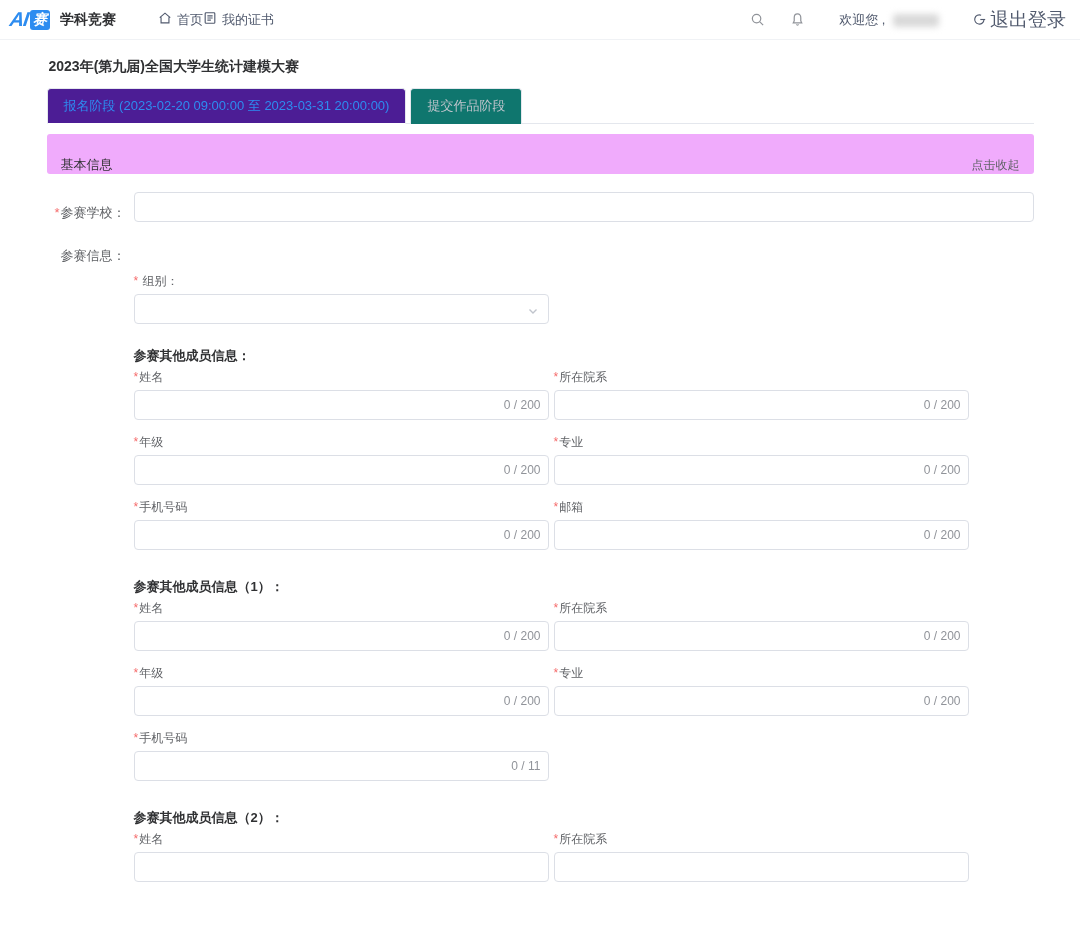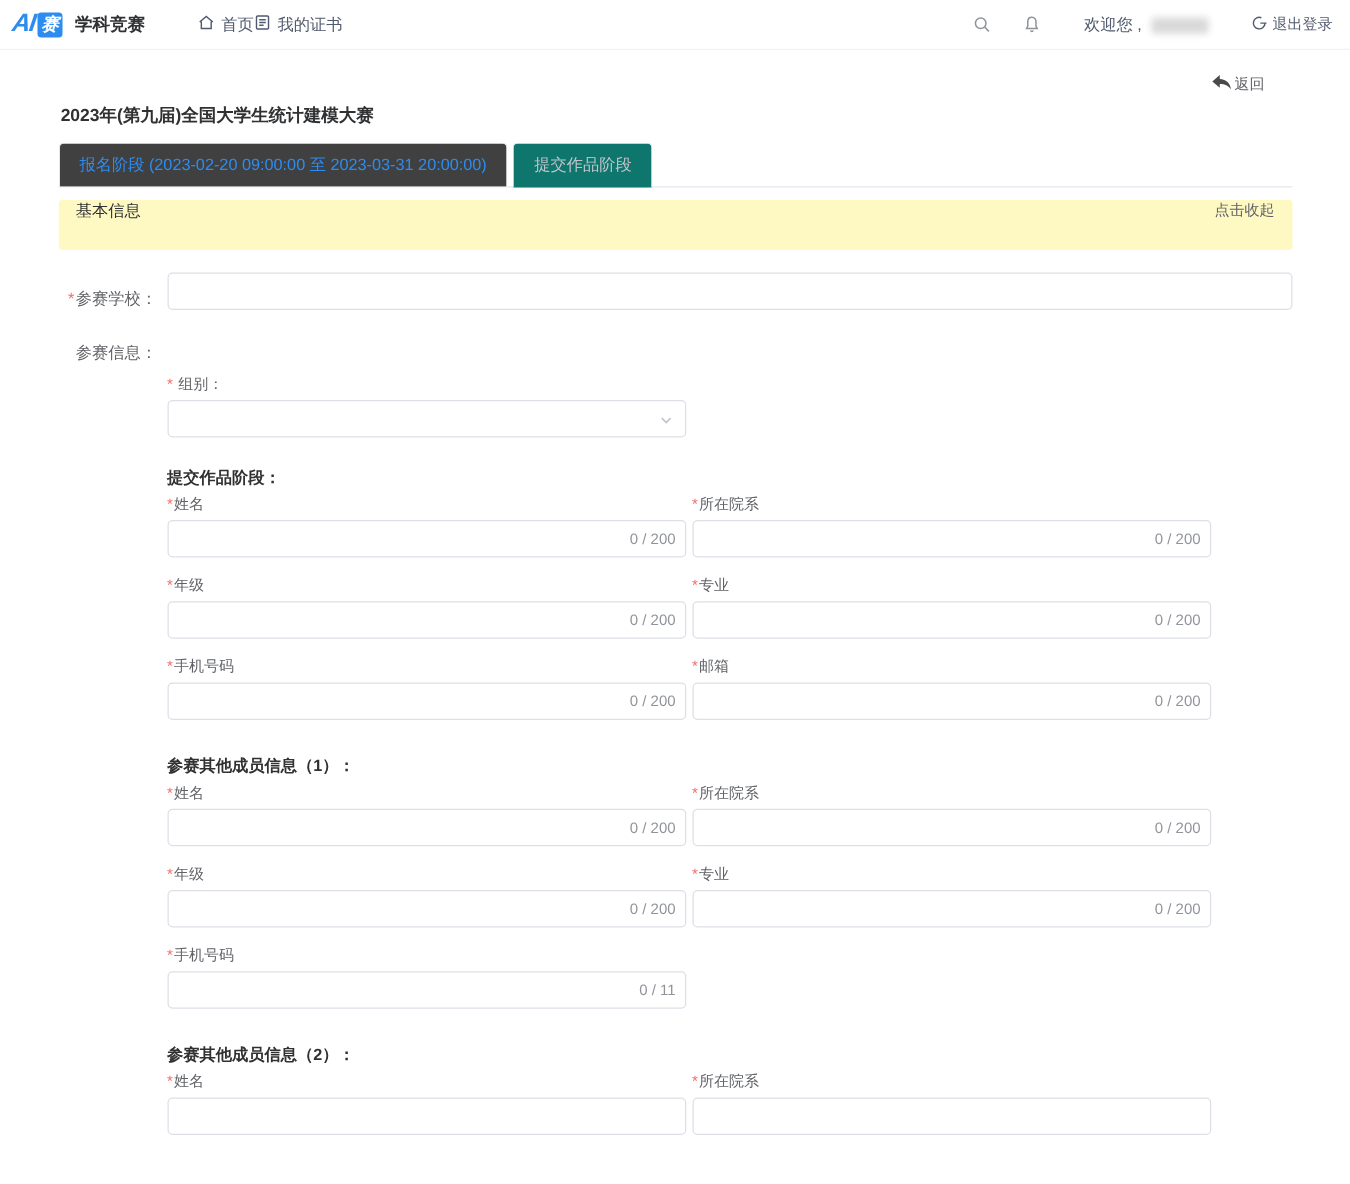--- a/index.html
+++ b/index.html
@@ -18,40 +18,40 @@
   .nav-items { display:flex; margin-left:42px; }
   .nav-item { display:flex; align-items:center; gap:5px; font-size:13px;
     color:#515a6e; cursor:pointer; }
   .nav-item svg { stroke:#515a6e; }
   .nav-right { margin-left:auto; display:flex; align-items:center; gap:8px; }
   .icon-btn { width:32px; height:32px; display:flex; align-items:center;
     justify-content:center; cursor:pointer; }
   .welcome { font-size:13px; color:#515a6e; margin-left:18px; }
   .blur-name { display:inline-block; width:46px; height:13px; border-radius:3px;
     background:#d9d9d9; filter:blur(3px); vertical-align:middle; margin-left:4px; }
-  .logout { display:flex; align-items:center; gap:4px; font-size:12px;
+  .logout { display:flex; align-items:center; gap:4px; font-size:19px;
     color:#515a6e; margin-left:26px; margin-right:4px; cursor:pointer; }
 
   
   .container { width:987px; margin:0 auto; padding-top:14px; }
   .back-row { display:flex; justify-content:flex-end; padding-right:22px; height:26px; }
   .back-link { display:flex; align-items:center; gap:2px; font-size:12px;
     color:#606266; cursor:pointer; }
   .page-title { font-size:14px; color:#303133; margin-top:4px; padding-left:2px;font-weight:bold; }
 
   
   .tabs { display:flex; margin-top:12px; border-bottom:1px solid #e4e7ed; }
   .tab { font-size:13px; padding:8px 16px; border:1px solid #e4e7ed;
     border-bottom:none; border-radius:4px 4px 0 0; cursor:pointer; margin-bottom:-1px; }
-  .tab.active { color:#2d8cf0; background:#404040; border-bottom:1px solid #fff; }
+  .tab.active { color:#2d8cf0; background:#4c1d95; border-bottom:1px solid #fff; }
   .tab.inactive { color:#c0c4cc; background:#0f766e; margin-left:4px; }
 
   
-  .section-bar { margin-top:10px; height:40px; background:#fef9c3; border-radius:3px;
-    display:flex; align-items:flex-start; justify-content:space-between; padding:0 14px; }
+  .section-bar { margin-top:10px; height:40px; background:#f0abfc; border-radius:3px;
+    display:flex; align-items:flex-end; justify-content:space-between; padding:0 14px; }
   .section-title { font-size:13px; color:#303133; }
   .collapse-link { font-size:12px; color:#606266; cursor:pointer; }
 
   
   .form { padding-top:18px; }
   .form-row { display:flex; align-items:flex-end; margin-bottom:18px; }
   .row-label { width:79px; text-align:right; font-size:13px; color:#606266;
     padding-top:7px; flex-shrink:0; }
   .star { color:#f56c6c; margin-right:1px; }
   .row-control { margin-left:8px; flex:1; }
@@ -131,30 +131,20 @@
           <path d="M9 8 H15"></path>
         </svg>
       </span>
       <span>退出登录</span>
     </div>
   </div>
 </div>
 
 <div class="container">
 
-  <div class="back-row">
-    <span class="back-link">
-      <span>
-        <svg width="17" height="14" viewBox="0 0 20 16" fill="#4a4a4a">
-          <path d="M8 1 L1 7 L8 13 V9.5 C13 9.5 16 11 18.5 14.5 C18 9 14 5 8 4.8 Z"></path>
-        </svg>
-      </span>
-      <span>返回</span>
-    </span>
-  </div>
 
   <div class="page-title">2023年(第九届)全国大学生统计建模大赛</div>
 
   <div class="tabs">
     <div class="tab active">报名阶段 (2023-02-20 09:00:00 至 2023-03-31 20:00:00)</div>
     <div class="tab inactive">提交作品阶段</div>
   </div>
 
   <div class="section-bar">
     <span class="section-title">基本信息</span>
@@ -182,21 +172,21 @@
         <div class="sel">
           <input type="text" readonly="" style="">
           <span class="chev">
             <svg width="12" height="12" viewBox="0 0 12 12" fill="none" stroke="#c0c4cc" stroke-width="1.4">
               <path d="M2.5 4.5 L6 8 L9.5 4.5"></path>
             </svg>
           </span>
         </div>
       </div>
 
-      <div class="group-heading">提交作品阶段：</div>
+      <div class="group-heading">参赛其他成员信息：</div>
       <div class="grid">
         <div class="fieldbox">
           <div class="flabel"><span class="star">*</span><span>姓名</span></div>
           <div class="input-wrap"><input type="text" style=""><span class="counter">0 / 200</span></div>
         </div>
         <div class="fieldbox">
           <div class="flabel"><span class="star">*</span><span>所在院系</span></div>
           <div class="input-wrap"><input type="text" style=""><span class="counter">0 / 200</span></div>
         </div>
         <div class="fieldbox">

